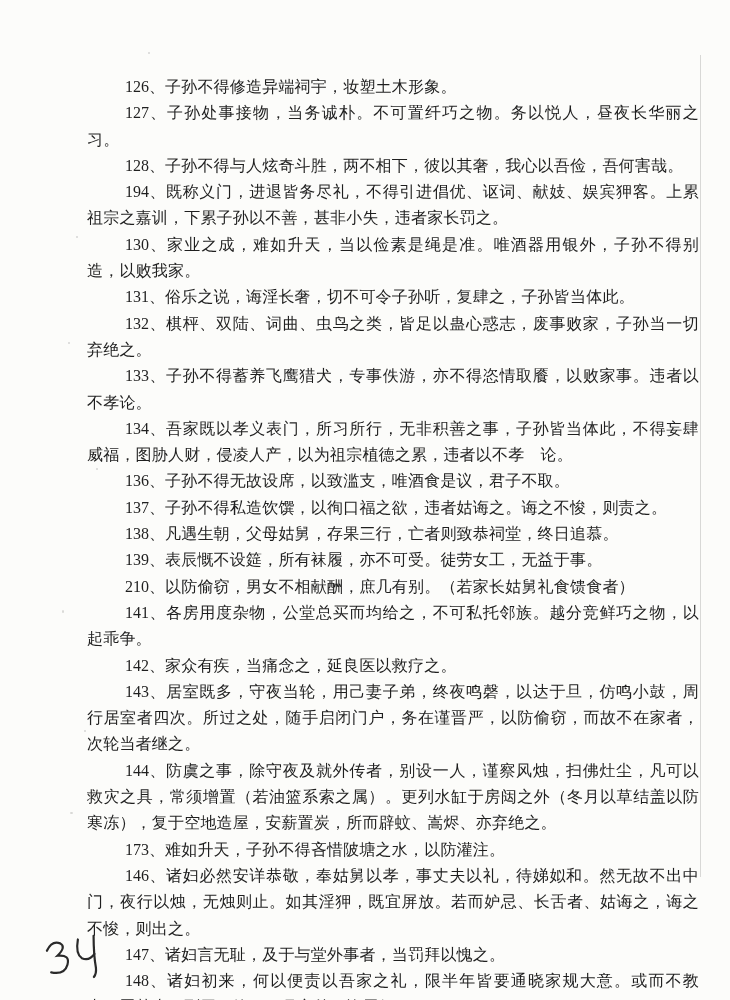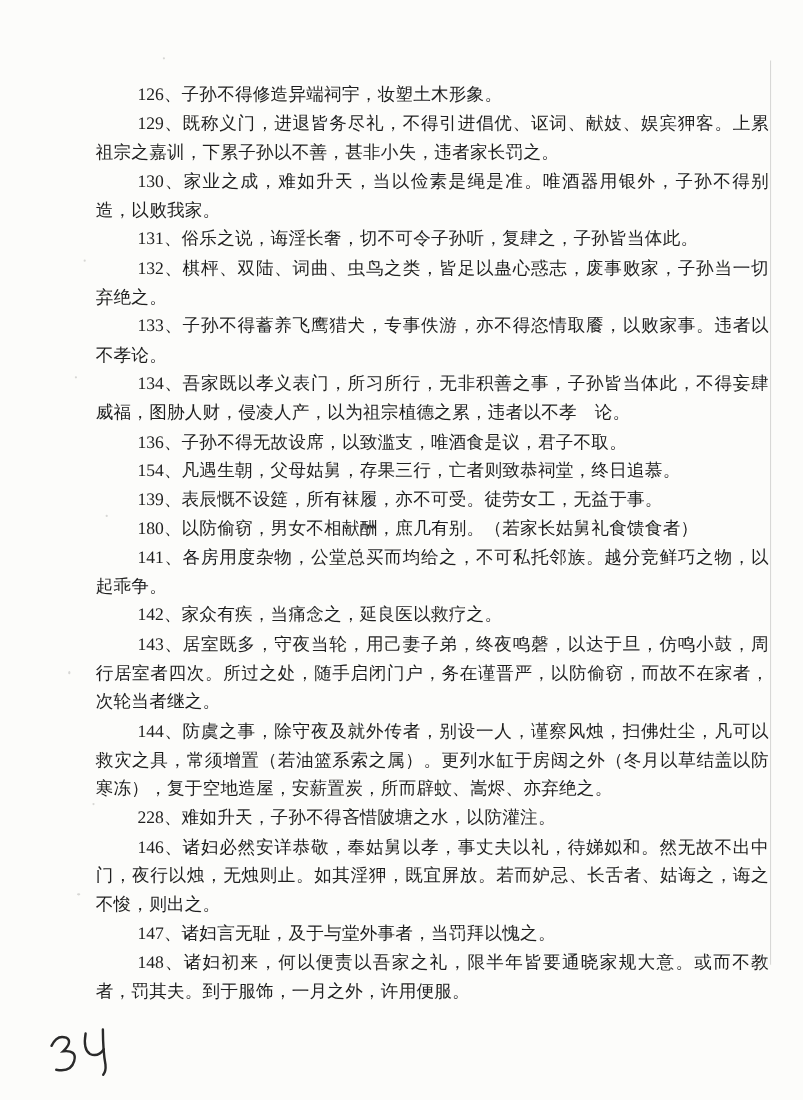--- a/index.html
+++ b/index.html
@@ -55,53 +55,56 @@
   }
 </style>
 </head>
 <body>
 
 <div class="page">
 
   <div class="content">
     <p class="rule"><span class="rule-label">126、</span><span>子孙不得修造异端祠宇，妆塑土木形象。</span></p>
 
+    <p class="rule"><span class="rule-label">127、</span><span>子孙处事接物，当务诚朴。不可置纤巧之物。务以悦人，昼夜长华丽之习。</span></p>
 
+    <p class="rule"><span class="rule-label">128、</span><span>子孙不得与人炫奇斗胜，两不相下，彼以其奢，我心以吾俭，吾何害哉。</span></p>
 
-    <p class="rule"><span class="rule-label">129、</span><span>既称义门，进退皆务尽礼，不得引进倡优、讴词、献妓、娱宾狎客。上累祖宗之嘉训，下累子孙以不善，甚非小失，违者家长罚之。</span></p>
+    <p class="rule"><span class="rule-label">194、</span><span>既称义门，进退皆务尽礼，不得引进倡优、讴词、献妓、娱宾狎客。上累祖宗之嘉训，下累子孙以不善，甚非小失，违者家长罚之。</span></p>
 
     <p class="rule"><span class="rule-label">130、</span><span>家业之成，难如升天，当以俭素是绳是准。唯酒器用银外，子孙不得别造，以败我家。</span></p>
 
     <p class="rule"><span class="rule-label">131、</span><span>俗乐之说，诲淫长奢，切不可令子孙听，复肆之，子孙皆当体此。</span></p>
 
     <p class="rule"><span class="rule-label">132、</span><span>棋枰、双陆、词曲、虫鸟之类，皆足以蛊心惑志，废事败家，子孙当一切弃绝之。</span></p>
 
     <p class="rule"><span class="rule-label">133、</span><span>子孙不得蓄养飞鹰猎犬，专事佚游，亦不得恣情取餍，以败家事。违者以不孝论。</span></p>
 
     <p class="rule"><span class="rule-label">134、</span><span>吾家既以孝义表门，所习所行，无非积善之事，子孙皆当体此，不得妄肆威福，图胁人财，侵凌人产，以为祖宗植德之累，违者以不孝　论。</span></p>
 
 
     <p class="rule"><span class="rule-label">136、</span><span>子孙不得无故设席，以致滥支，唯酒食是议，君子不取。</span></p>
 
+    <p class="rule"><span class="rule-label">137、</span><span>子孙不得私造饮馔，以徇口福之欲，违者姑诲之。诲之不悛，则责之。</span></p>
 
-    <p class="rule"><span class="rule-label">154、</span><span>凡遇生朝，父母姑舅，存果三行，亡者则致恭祠堂，终日追慕。</span></p>
+    <p class="rule"><span class="rule-label">138、</span><span>凡遇生朝，父母姑舅，存果三行，亡者则致恭祠堂，终日追慕。</span></p>
 
     <p class="rule"><span class="rule-label">139、</span><span>表辰慨不设筵，所有袜履，亦不可受。徒劳女工，无益于事。</span></p>
 
-    <p class="rule"><span class="rule-label">180、</span><span>以防偷窃，男女不相献酬，庶几有别。（若家长姑舅礼食馈食者）</span></p>
+    <p class="rule"><span class="rule-label">210、</span><span>以防偷窃，男女不相献酬，庶几有别。（若家长姑舅礼食馈食者）</span></p>
 
     <p class="rule"><span class="rule-label">141、</span><span>各房用度杂物，公堂总买而均给之，不可私托邻族。越分竞鲜巧之物，以起乖争。</span></p>
 
     <p class="rule"><span class="rule-label">142、</span><span>家众有疾，当痛念之，延良医以救疗之。</span></p>
 
     <p class="rule"><span class="rule-label">143、</span><span>居室既多，守夜当轮，用己妻子弟，终夜鸣磬，以达于旦，仿鸣小鼓，周行居室者四次。所过之处，随手启闭门户，务在谨晋严，以防偷窃，而故不在家者，次轮当者继之。</span></p>
 
     <p class="rule"><span class="rule-label">144、</span><span>防虞之事，除守夜及就外传者，别设一人，谨察风烛，扫佛灶尘，凡可以救灾之具，常须增置（若油篮系索之属）。更列水缸于房闼之外（冬月以草结盖以防寒冻），复于空地造屋，安薪置炭，所而辟蚊、嵩烬、亦弃绝之。</span></p>
 
-    <p class="rule"><span class="rule-label">228、</span><span>难如升天，子孙不得吝惜陂塘之水，以防灌注。</span></p>
+    <p class="rule"><span class="rule-label">173、</span><span>难如升天，子孙不得吝惜陂塘之水，以防灌注。</span></p>
 
     <p class="rule"><span class="rule-label">146、</span><span>诸妇必然安详恭敬，奉姑舅以孝，事丈夫以礼，待娣姒和。然无故不出中门，夜行以烛，无烛则止。如其淫狎，既宜屏放。若而妒忌、长舌者、姑诲之，诲之不悛，则出之。</span></p>
 
     <p class="rule"><span class="rule-label">147、</span><span>诸妇言无耻，及于与堂外事者，当罚拜以愧之。</span></p>
 
     <p class="rule"><span class="rule-label">148、</span><span>诸妇初来，何以便责以吾家之礼，限半年皆要通晓家规大意。或而不教者，罚其夫。到于服饰，一月之外，许用便服。</span></p>
   </div>
 
   <div class="scan-line"></div>
 

